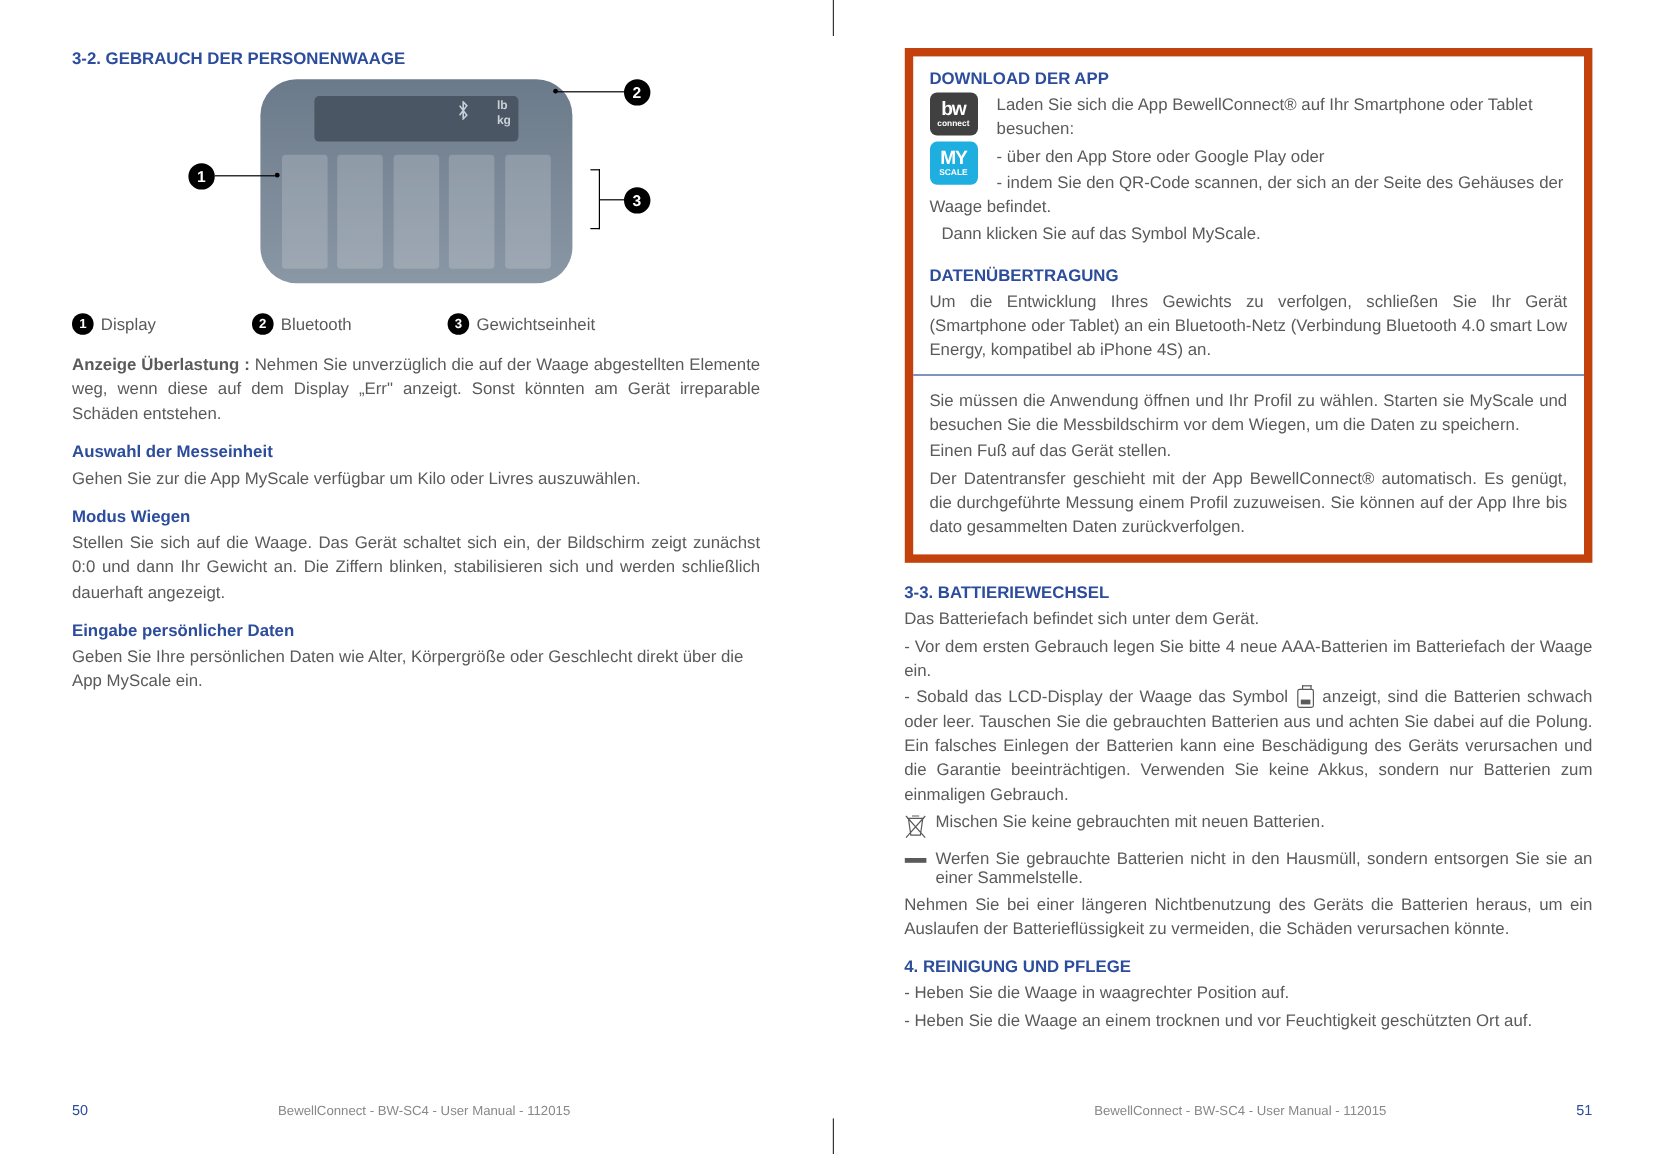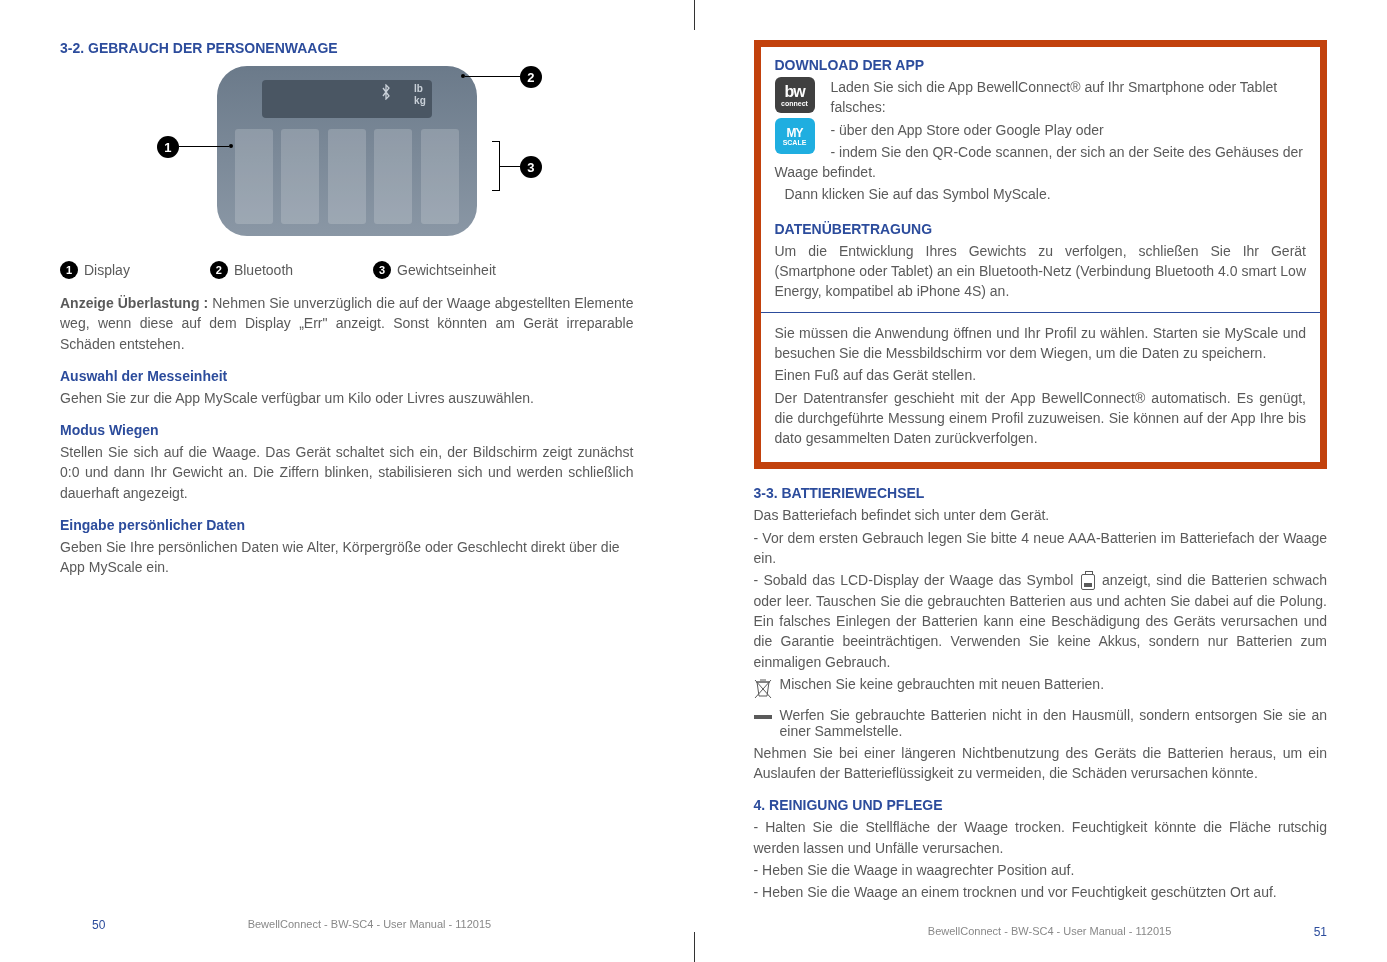--- a/index.html
+++ b/index.html
@@ -51,24 +51,24 @@
     font-weight: bold;
     font-size: 14px;
     margin-top: 14px;
     margin-bottom: 4px;
   }
   p { line-height: 1.45; margin-bottom: 2px; }
   .content { flex: 1; }
   .footer {
     display: flex;
     justify-content: space-between;
+    align-items: flex-end;
     font-size: 11px;
     color: #888;
     padding-top: 20px;
-    margin-left: 32px;
   }
   .footer .pg { color: #2c4c9c; font-size: 12px; }
   .page-left .footer { }
   .page-right .footer { justify-content: space-between; }
 
   
   .diagram {
     margin: 10px auto 25px auto;
     width: 320px;
     position: relative;
@@ -324,25 +324,25 @@
     <div class="content">
 
       <div class="info-box">
         <h3 class="sub" style="margin-top:0">DOWNLOAD DER APP</h3>
         <div class="app-icons">
           <div class="app-icon bw">
             <span class="big">bw</span>
             <span class="small">connect</span>
           </div>
           <div class="app-icon my">
-            <span class="big" style="font-size:12px">MY</span>
+            <span class="big" style="font-size:16px">MY</span>
             <span class="small">SCALE</span>
           </div>
         </div>
-        <p style="padding-left:10px">Laden Sie sich die App BewellConnect® auf Ihr Smartphone oder Tablet falsches:</p>
+        <p style="padding-left:10px">Laden Sie sich die App BewellConnect® auf Ihr Smartphone oder Tablet besuchen:</p>
         <p>- über den App Store oder Google Play oder</p>
         <p>- indem Sie den QR-Code scannen, der sich an der Seite des Gehäuses der Waage befindet.</p>
         <p style="padding-left:10px">Dann klicken Sie auf das Symbol MyScale.</p>
         <div class="clear"></div>
 
         <h3 class="sub">DATENÜBERTRAGUNG</h3>
         <p class="justify">Um die Entwicklung Ihres Gewichts zu verfolgen, schließen Sie Ihr Gerät (Smartphone oder Tablet) an ein Bluetooth-Netz (Verbindung Bluetooth 4.0 smart Low Energy, kompatibel ab iPhone 4S) an.</p>
         <hr class="box-hr">
         <p class="justify">Sie müssen die Anwendung öffnen und Ihr Profil zu wählen. Starten sie MyScale und besuchen Sie die Messbildschirm vor dem Wiegen, um die Daten zu speichern.</p>
         <p>Einen Fuß auf das Gerät stellen.</p>
@@ -363,21 +363,20 @@
         </span>
         <span class="txt">Mischen Sie keine gebrauchten mit neuen Batterien.</span>
       </div>
       <div class="indent-icon">
         <span class="bar-icon"></span>
         <span class="txt justify">Werfen Sie gebrauchte Batterien nicht in den Hausmüll, sondern entsorgen Sie sie an einer Sammelstelle.</span>
       </div>
       <p class="justify" style="margin-top:4px">Nehmen Sie bei einer längeren Nichtbenutzung des Geräts die Batterien heraus, um ein Auslaufen der Batterieflüssigkeit zu vermeiden, die Schäden verursachen könnte.</p>
 
       <h2 class="section" style="margin-top:14px; margin-bottom:4px">4. REINIGUNG UND PFLEGE</h2>
-      <p class="justify">- Halten Sie die Stellfläche der Waage trocken. Feuchtigkeit könnte die Fläche rutschig werden lassen und Unfälle verursachen.</p>
       <p>- Heben Sie die Waage in waagrechter Position auf.</p>
       <p>- Heben Sie die Waage an einem trocknen und vor Feuchtigkeit geschützten Ort auf.</p>
     </div>
     <div class="footer">
       <span></span>
       <span>BewellConnect - BW-SC4 - User Manual - 112015</span>
       <span class="pg">51</span>
     </div>
   </div>
 

